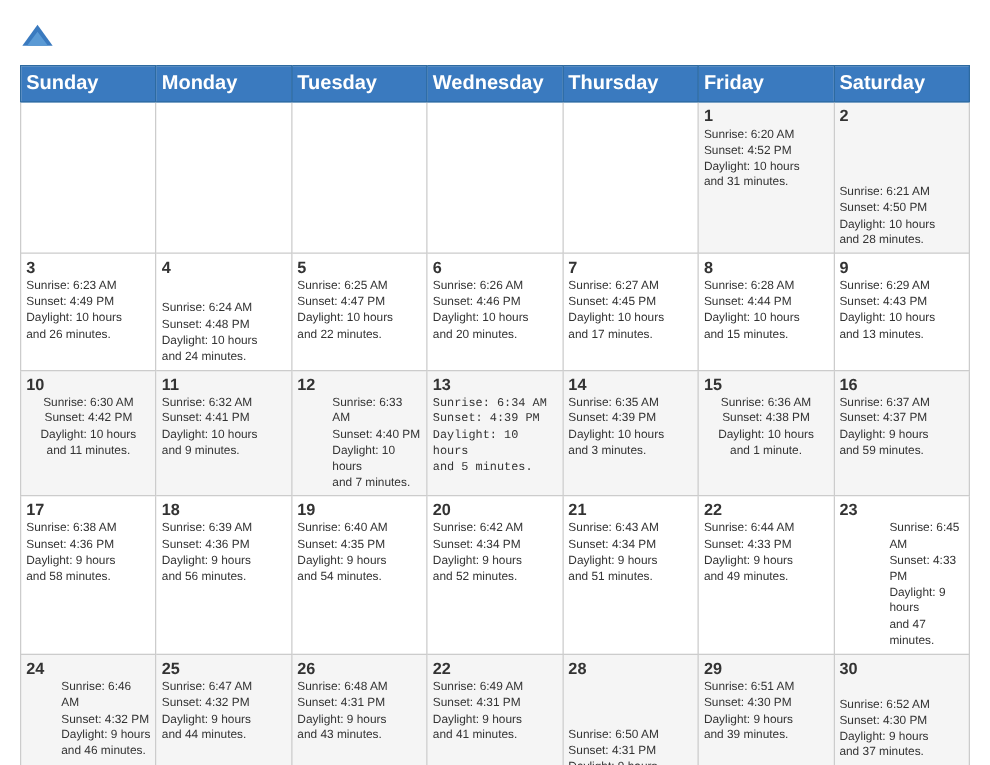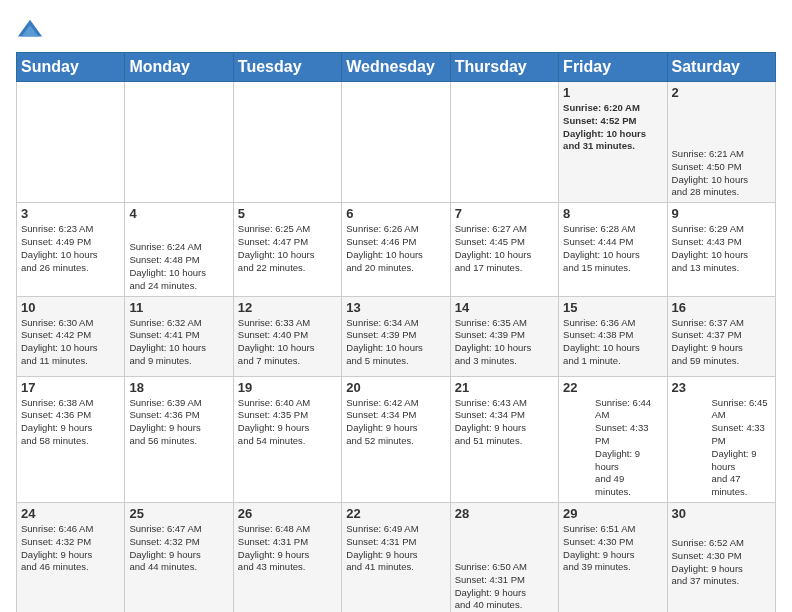--- a/index.html
+++ b/index.html
@@ -113,21 +113,21 @@
   </thead>
   <tbody id="calendar-body">
       <tr>
         <td class="empty-cell"></td>
         <td class="empty-cell"></td>
         <td class="empty-cell"></td>
         <td class="empty-cell"></td>
         <td class="empty-cell"></td>
         <td>
           <span class="day-number">1</span>
-          <div class="day-info" style="white-space: pre-line; font-weight: bold;">Sunrise: 6:20 AM
+          <div class="day-info" style="white-space: pre-line;">Sunrise: 6:20 AM
 Sunset: 4:52 PM
 Daylight: 10 hours
 and 31 minutes.</div>
         </td>
         <td>
           <span class="day-number">2</span>
           <div class="day-info" style="white-space: pre-line; margin-top: 48px;">Sunrise: 6:21 AM
 Sunset: 4:50 PM
 Daylight: 10 hours
 and 28 minutes.</div>
@@ -180,56 +180,56 @@
           <span class="day-number">9</span>
           <div class="day-info" style="white-space: pre-line;">Sunrise: 6:29 AM
 Sunset: 4:43 PM
 Daylight: 10 hours
 and 13 minutes.</div>
         </td>
       </tr>
       <tr>
         <td>
           <span class="day-number">10</span>
-          <div class="day-info" style="white-space: pre-line;">Sunrise: 6:30 AM
+          <div class="day-info" style="white-space: pre-line; text-align: center;">Sunrise: 6:30 AM
 Sunset: 4:42 PM
 Daylight: 10 hours
 and 11 minutes.</div>
         </td>
         <td>
           <span class="day-number">11</span>
           <div class="day-info" style="white-space: pre-line;">Sunrise: 6:32 AM
 Sunset: 4:41 PM
 Daylight: 10 hours
 and 9 minutes.</div>
         </td>
         <td>
           <span class="day-number">12</span>
-          <div class="day-info" style="white-space: pre-line;">Sunrise: 6:33 AM
+          <div class="day-info" style="white-space: pre-line; margin-left: 28px;">Sunrise: 6:33 AM
 Sunset: 4:40 PM
 Daylight: 10 hours
 and 7 minutes.</div>
         </td>
         <td>
           <span class="day-number">13</span>
-          <div class="day-info" style="white-space: pre-line;">Sunrise: 6:34 AM
+          <div class="day-info" style="white-space: pre-line; font-family: Liberation Mono, monospace;">Sunrise: 6:34 AM
 Sunset: 4:39 PM
 Daylight: 10 hours
 and 5 minutes.</div>
         </td>
         <td>
           <span class="day-number">14</span>
           <div class="day-info" style="white-space: pre-line;">Sunrise: 6:35 AM
 Sunset: 4:39 PM
 Daylight: 10 hours
 and 3 minutes.</div>
         </td>
         <td>
           <span class="day-number">15</span>
-          <div class="day-info" style="white-space: pre-line;">Sunrise: 6:36 AM
+          <div class="day-info" style="white-space: pre-line; text-align: center;">Sunrise: 6:36 AM
 Sunset: 4:38 PM
 Daylight: 10 hours
 and 1 minute.</div>
         </td>
         <td>
           <span class="day-number">16</span>
           <div class="day-info" style="white-space: pre-line;">Sunrise: 6:37 AM
 Sunset: 4:37 PM
 Daylight: 9 hours
 and 59 minutes.</div>
@@ -266,37 +266,37 @@
         </td>
         <td>
           <span class="day-number">21</span>
           <div class="day-info" style="white-space: pre-line;">Sunrise: 6:43 AM
 Sunset: 4:34 PM
 Daylight: 9 hours
 and 51 minutes.</div>
         </td>
         <td>
           <span class="day-number">22</span>
-          <div class="day-info" style="white-space: pre-line; margin-left: 32px;">Sunrise: 6:44 AM
+          <div class="day-info" style="white-space: pre-line;">Sunrise: 6:44 AM
 Sunset: 4:33 PM
 Daylight: 9 hours
 and 49 minutes.</div>
         </td>
         <td>
           <span class="day-number">23</span>
           <div class="day-info" style="white-space: pre-line; margin-left: 40px;">Sunrise: 6:45 AM
 Sunset: 4:33 PM
 Daylight: 9 hours
 and 47 minutes.</div>
         </td>
       </tr>
       <tr>
         <td>
           <span class="day-number">24</span>
-          <div class="day-info" style="white-space: pre-line;">Sunrise: 6:46 AM
+          <div class="day-info" style="white-space: pre-line; margin-left: 28px;">Sunrise: 6:46 AM
 Sunset: 4:32 PM
 Daylight: 9 hours
 and 46 minutes.</div>
         </td>
         <td>
           <span class="day-number">25</span>
           <div class="day-info" style="white-space: pre-line;">Sunrise: 6:47 AM
 Sunset: 4:32 PM
 Daylight: 9 hours
 and 44 minutes.</div>

